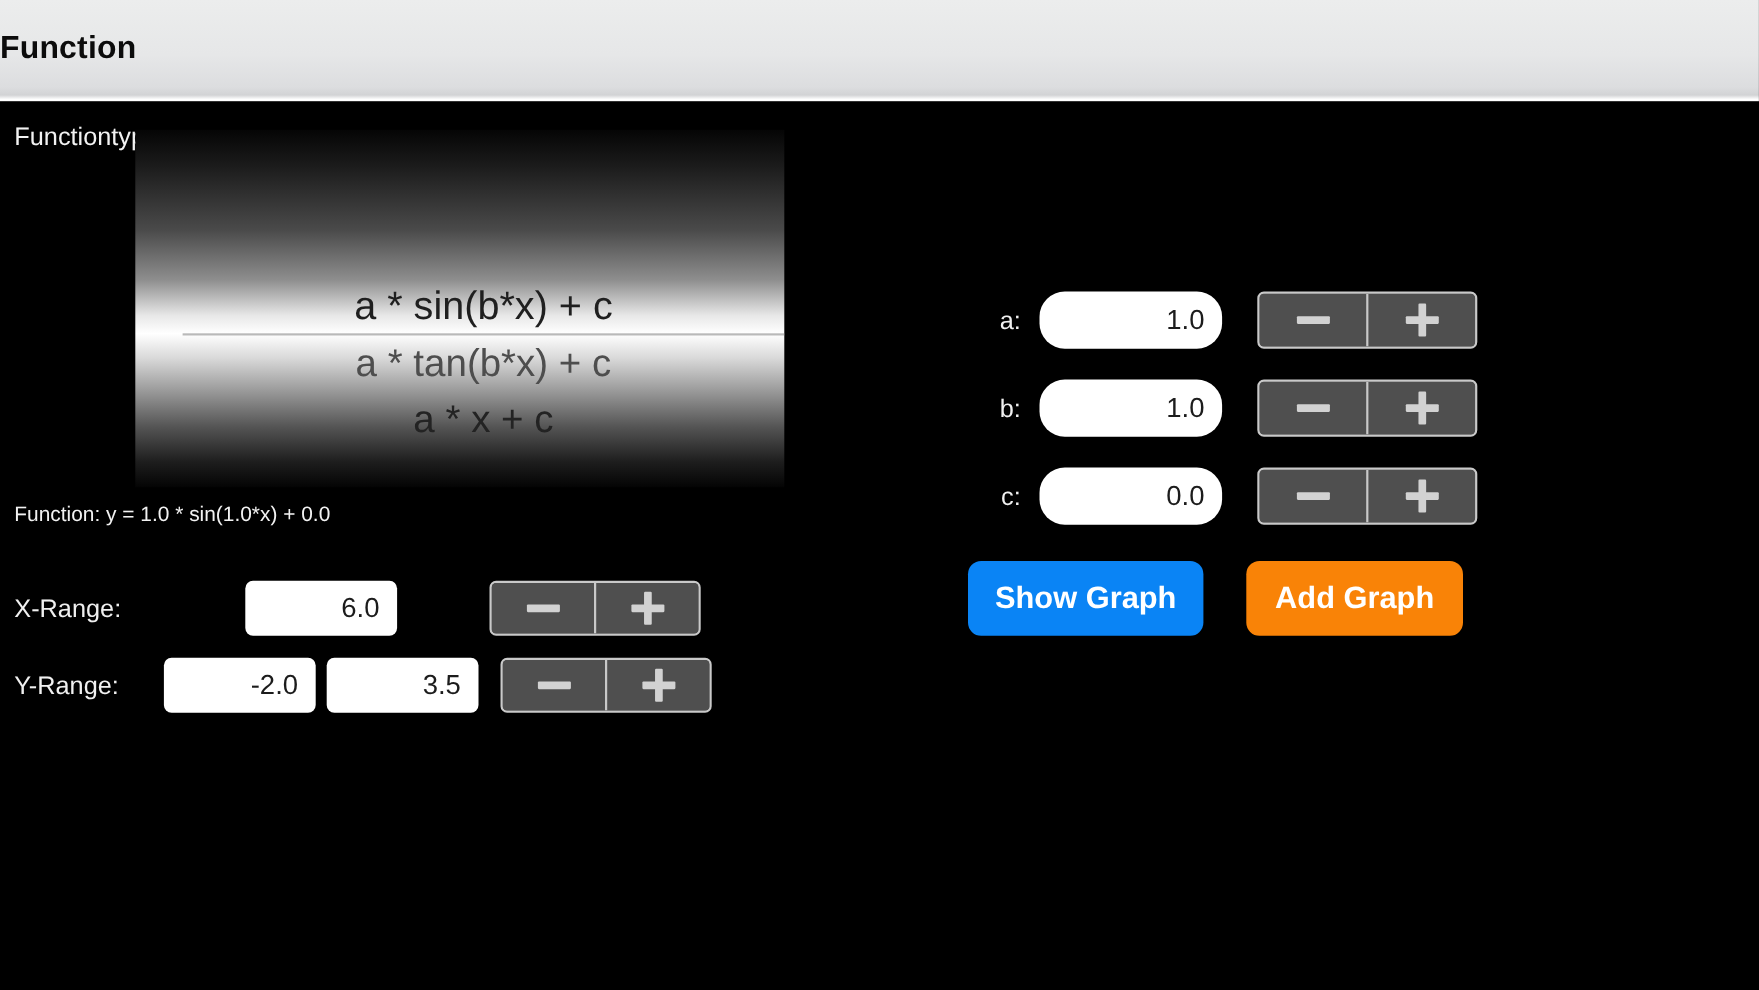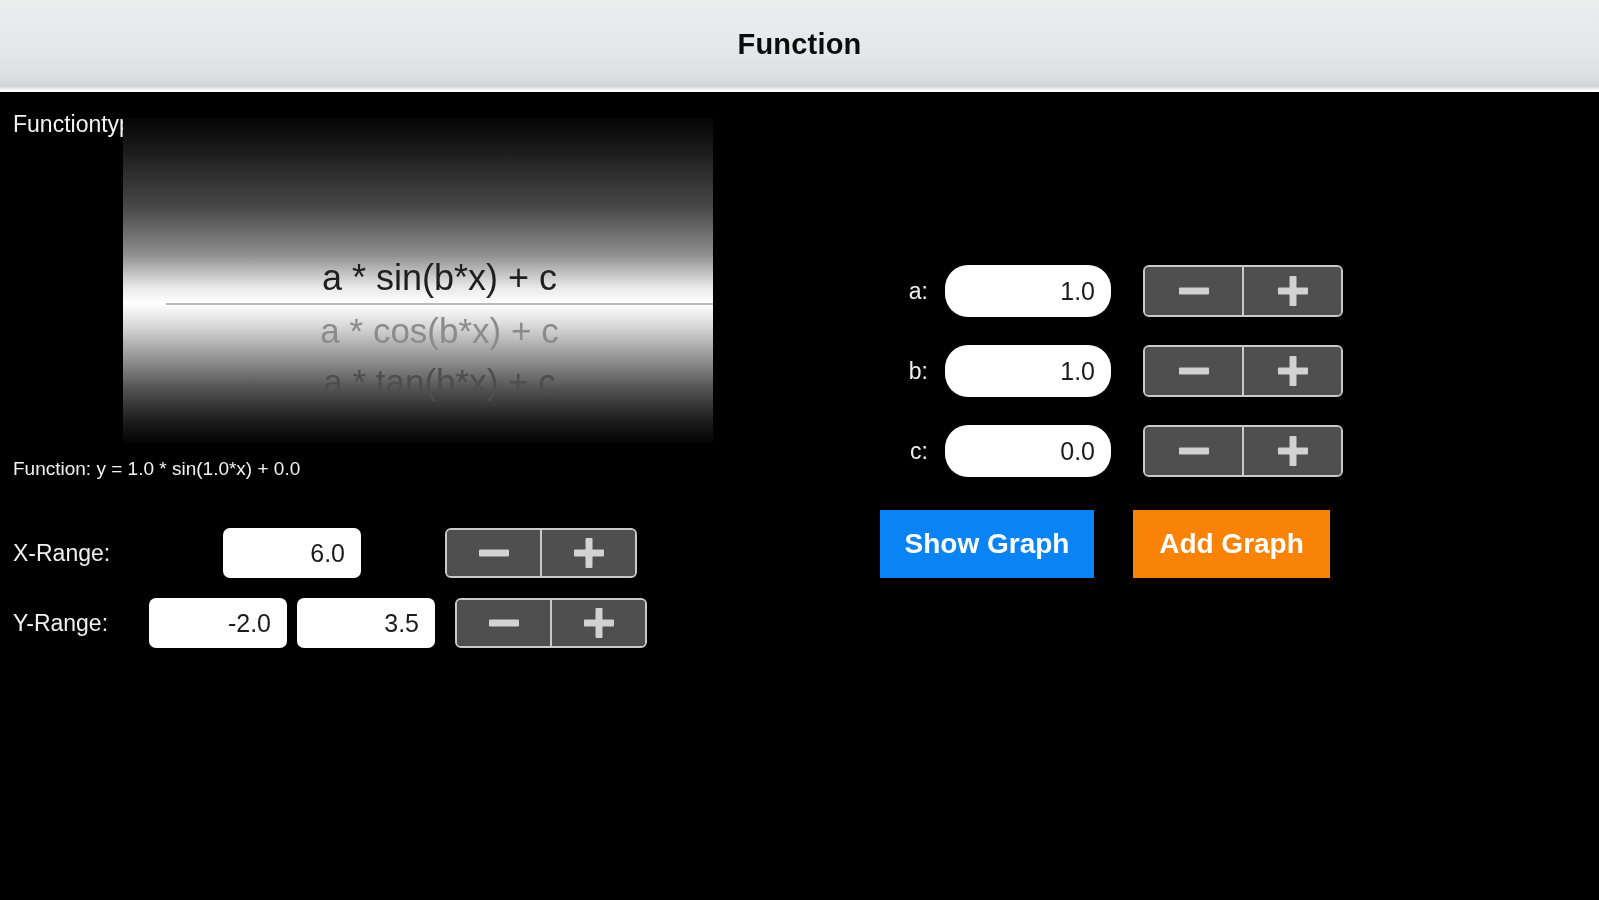--- a/index.html
+++ b/index.html
@@ -24,21 +24,21 @@
     width: 1599px;
     height: 92px;
     background: linear-gradient(to bottom, #eceded 0%, #e6e7e8 55%, #dcdddf 88%, #d2d3d5 96%, #fbfbfb 100%);
     border-bottom: 2px solid #ffffff;
     box-sizing: border-box;
   }
   .titlebar-text {
     position: absolute;
     left: 0; right: 0;
     top: 28px;
-    text-align: center;
+    text-align: left;
     font-size: 29px;
     font-weight: bold;
     color: #0c0c0c;
     letter-spacing: 0.2px;
   }
 
   
   .picker-label {
     position: absolute;
     left: 13px; top: 111px;
@@ -176,40 +176,41 @@
   .action-btn {
     position: absolute;
     height: 68px;
     display: flex;
     align-items: center;
     justify-content: center;
     font-size: 28px;
     font-weight: bold;
     color: #ffffff;
     white-space: nowrap;
+    border-radius: 12px;
   }
   #btn-show { left: 880px; top: 510px; width: 214px; }
   #btn-add  { left: 1133px; top: 510px; width: 197px; }
 </style>
 </head>
 <body>
 
 <div id="app" style="background: rgb(0, 0, 0);">
 
   <div class="titlebar">
     <div class="titlebar-text">Function</div>
   </div>
 
   <div class="picker-label">Functiontyp:</div>
 
   <div class="picker">
     <div class="picker-list">
       <div class="picker-item selected">a * sin(b*x) + c</div>
-      <div class="picker-item next1">a * cos(b*x) + c</div>
       <div class="picker-item next2">a * tan(b*x) + c</div>
+      <div class="picker-item next3">a * x + c</div>
     </div>
   </div>
 
   <div class="function-line">Function:  y = 1.0 * sin(1.0*x) + 0.0</div>
 
   <div class="range-row" id="row-xrange">
     <div class="range-label left-lbl">X-Range:</div>
     <div class="left-gap"></div>
     <div class="num-input left-input">6.0</div>
     <div class="left-stepper-gap"></div>

